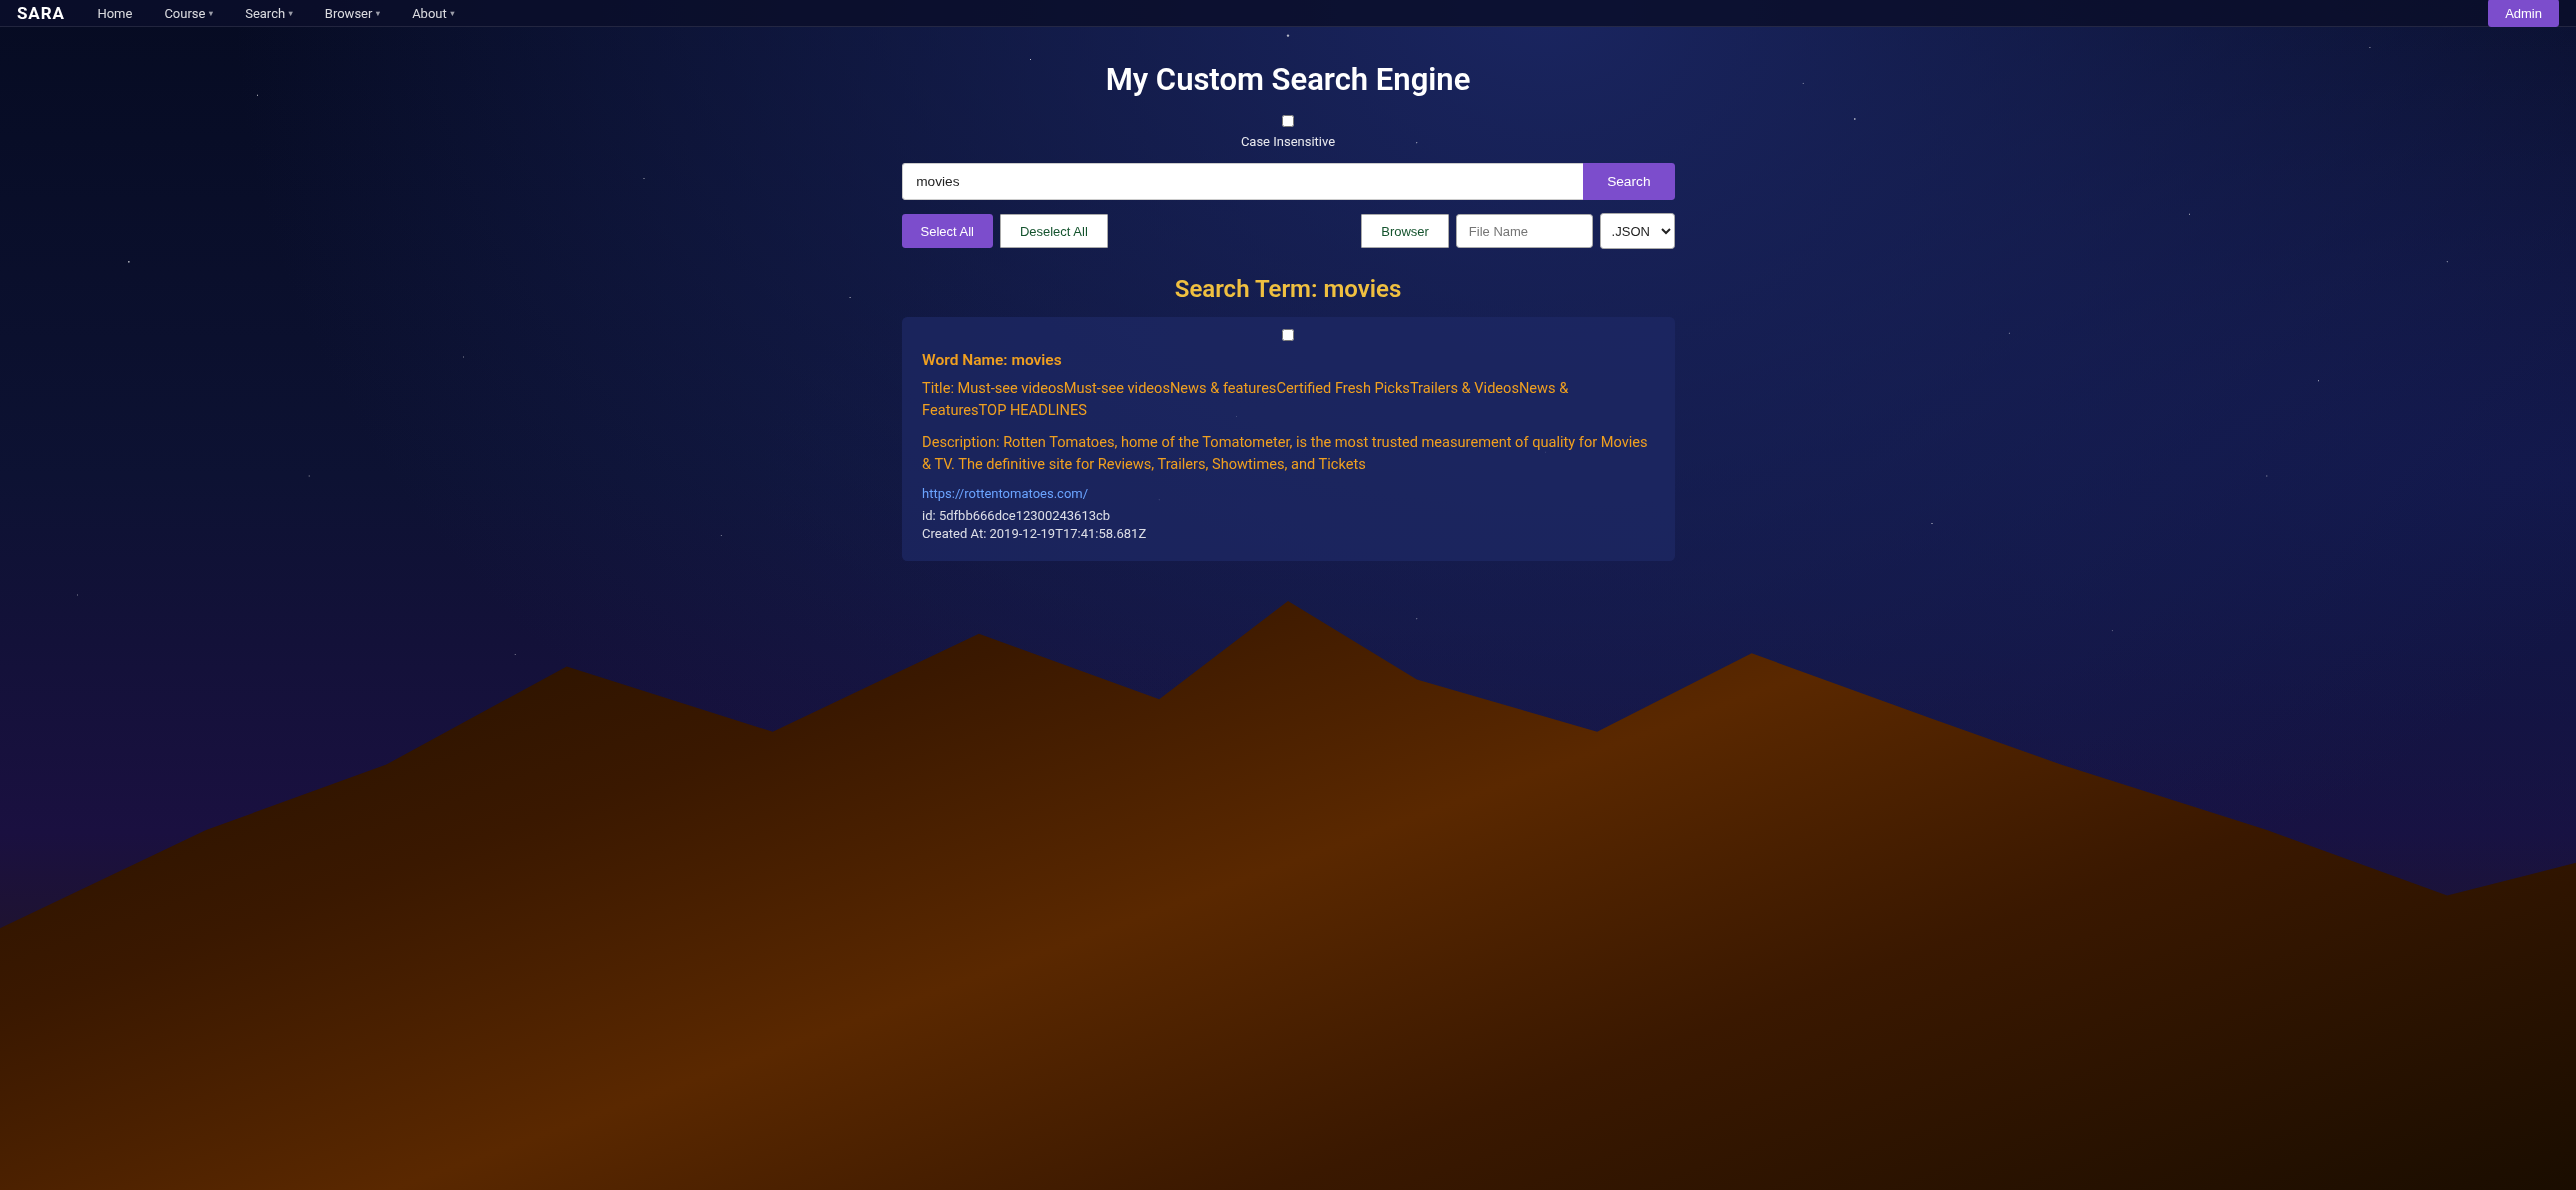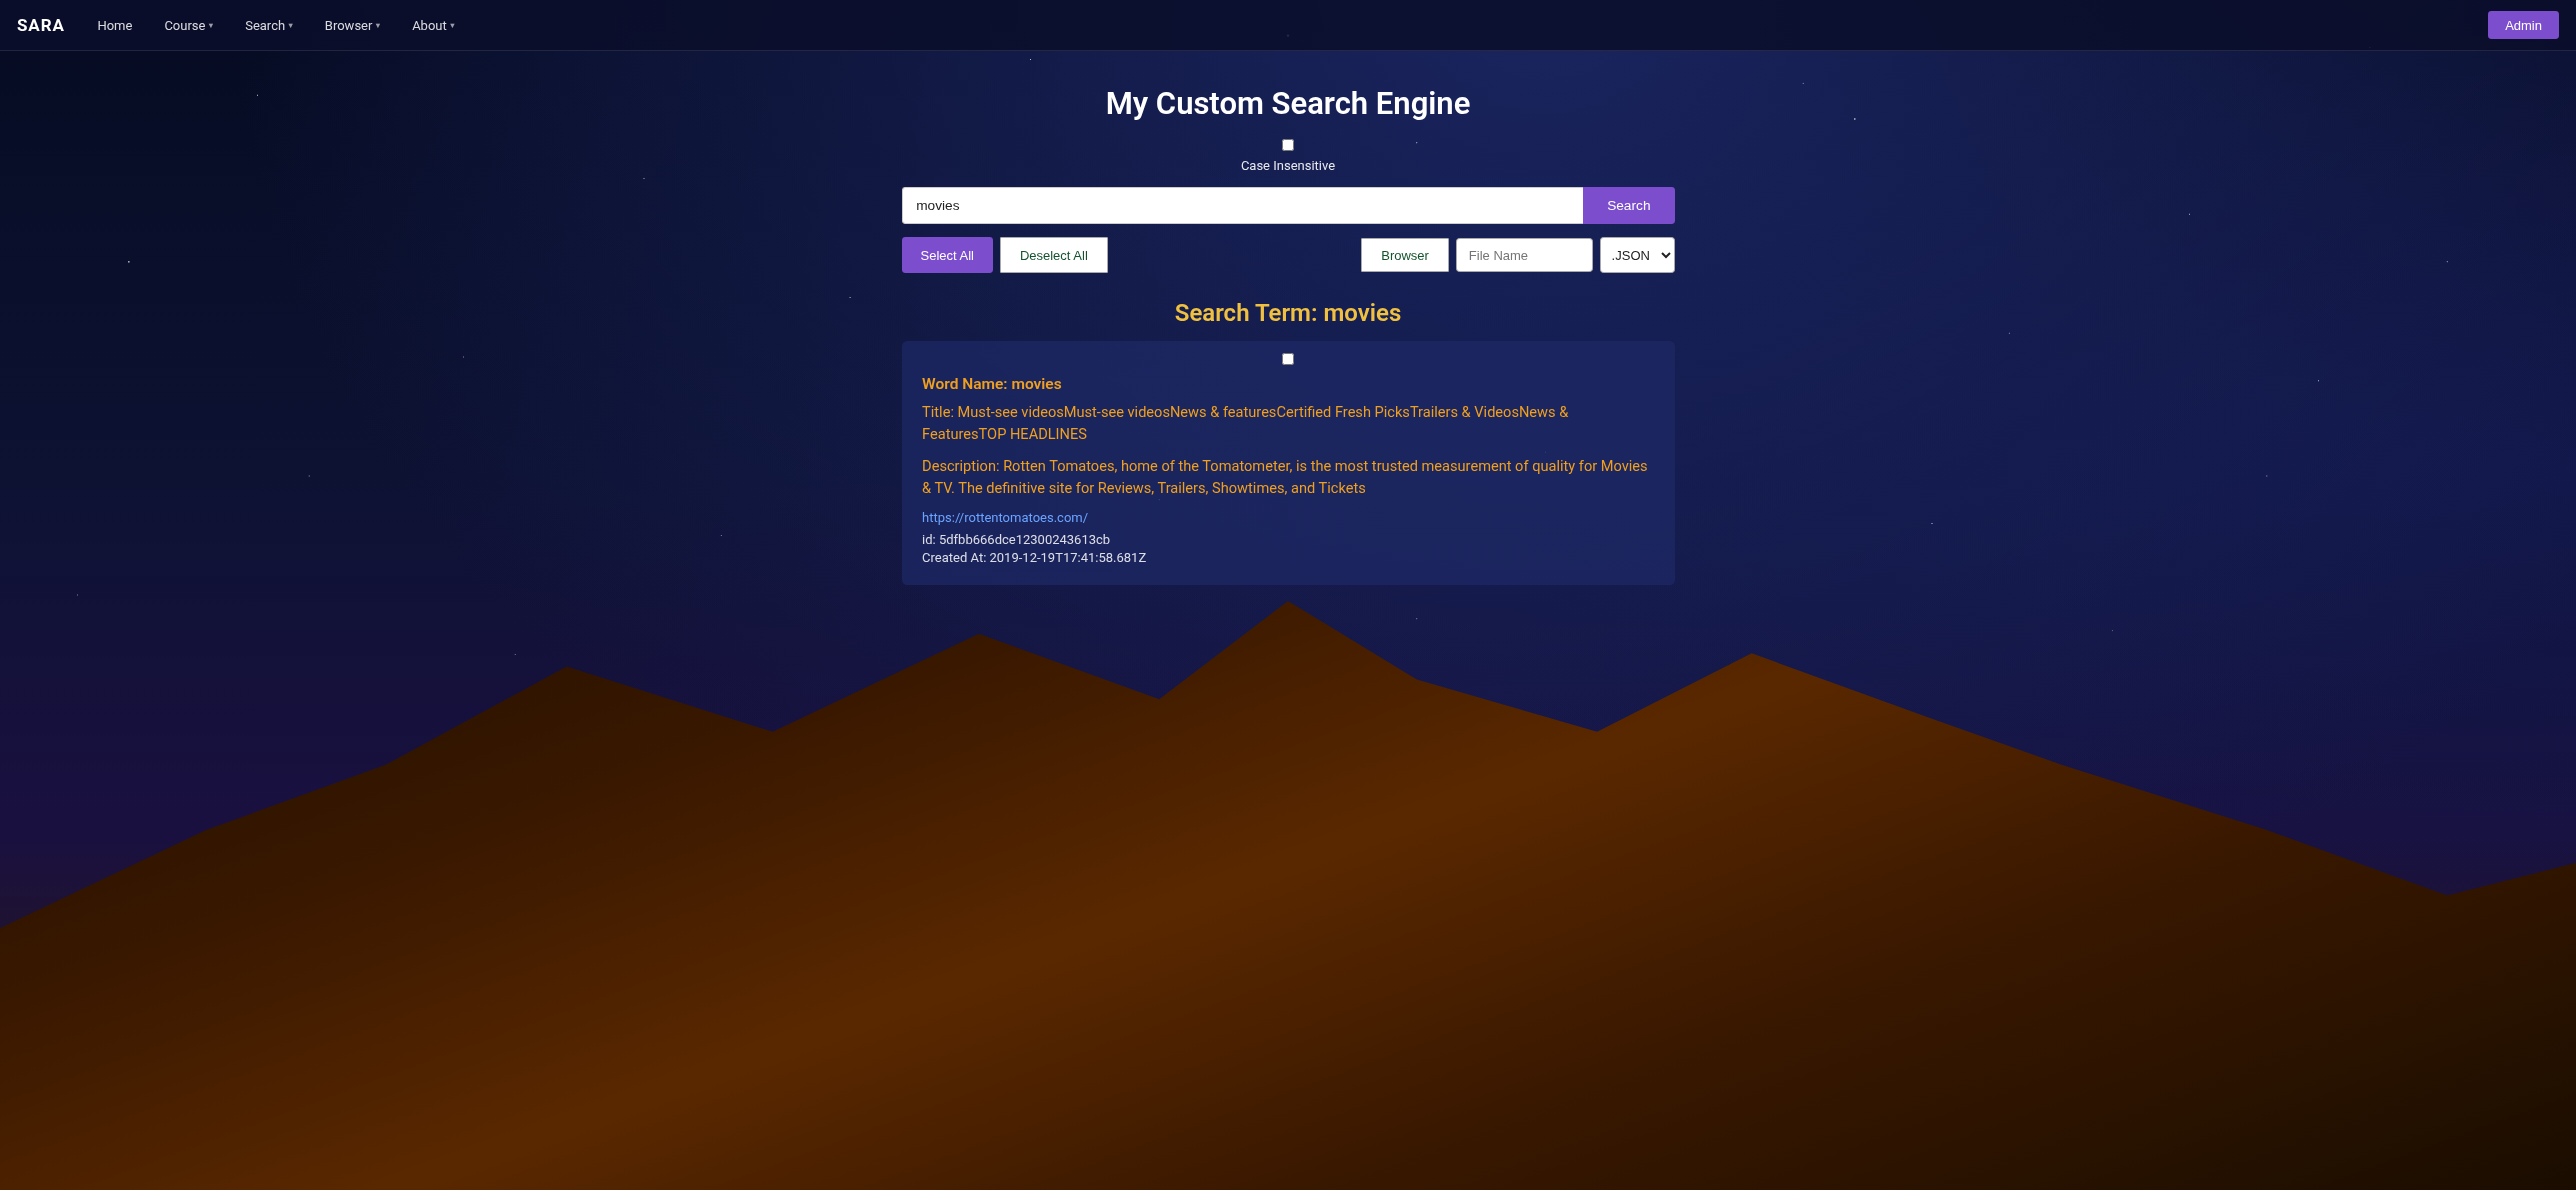--- a/index.html
+++ b/index.html
@@ -74,21 +74,21 @@
         radial-gradient(0.9px 0.9px at 82% 53%, rgba(255,255,255,0.4) 0%, transparent 100%);
     }
 
     
     nav {
       position: relative;
       z-index: 10;
       display: flex;
       align-items: center;
       padding: 0 17px;
-      height: 51px;
+      height: 27px;
       background: rgba(10, 14, 42, 0.85);
       border-bottom: 0.9px solid rgba(255,255,255,0.1);
     }
 
     .nav-brand {
       font-size: 17px;
       font-weight: 700;
       color: #fff;
       margin-right: 20.6px;
       letter-spacing: 0.9px;
@@ -196,20 +196,21 @@
       border-radius: 0 3.4px 3.4px 0;
       cursor: pointer;
       font-weight: 500;
     }
 
     
     .action-row {
       display: flex;
       width: 100%;
       max-width: 773px;
+      align-items: center;
       gap: 19px;
       margin-bottom: 26px;
     }
 
     .action-row-left {
       display: flex;
       gap: 6.9px;
     }
 
     .action-row-right {

